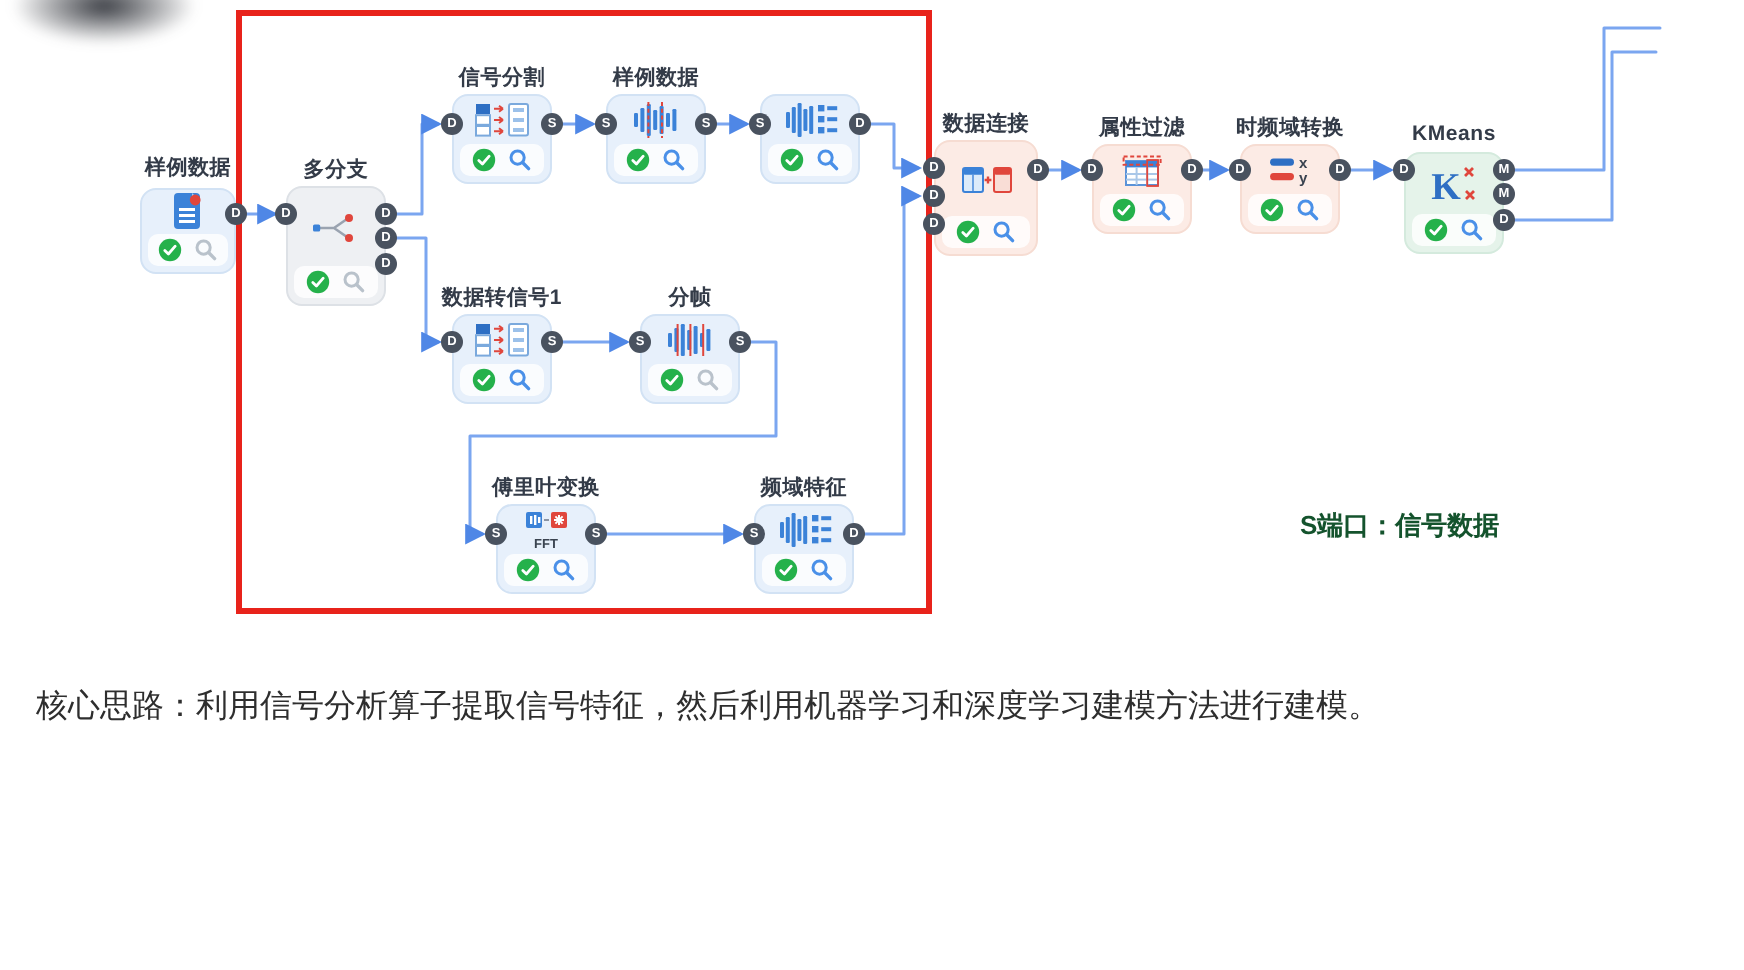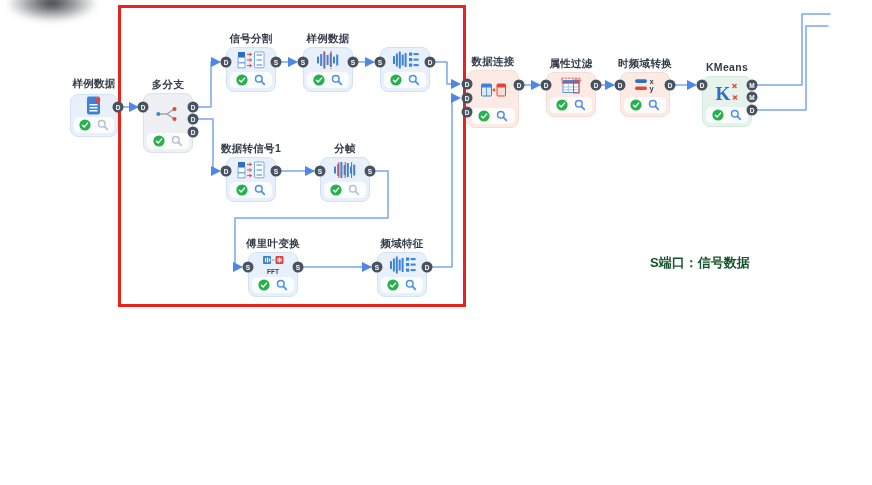--- a/index.html
+++ b/index.html
@@ -32,20 +32,21 @@
 </style>
 </head>
 <body>
 
 <div class="stage" id="stage">
   <div class="smudge"></div>
   <div class="legend" style="color: #14532d;">
     <div>S端口：信号数据</div>
   </div>
   <div class="annotation">
+    <p>核心思路：利用信号分析算子提取信号特征，然后利用机器学习和深度学习建模方法进行建模。</p>
   </div>
 <svg class="edges-layer" width="872" height="485" viewBox="0 0 872 485">
       <defs>
     <marker id="arr" viewBox="0 0 10 10" refX="8" refY="5" markerWidth="7" markerHeight="7" orient="auto">
     <path d="M0 0 L10 5 L0 10 z" fill="#4f87e6"></path>
         </marker>
       </defs>
       <path d="M118 107 L137 107" fill="none" stroke="#7ba6f0" stroke-width="1.5" stroke-linejoin="round" stroke-linecap="round" marker-end="url(#arr)"></path>
       <path d="M193 107 L211 107 L211 62 L219 62" fill="none" stroke="#7ba6f0" stroke-width="1.5" stroke-linejoin="round" stroke-linecap="round" marker-end="url(#arr)"></path>
       <path d="M193 119 L213 119 L213 171 L219 171" fill="none" stroke="#7ba6f0" stroke-width="1.5" stroke-linejoin="round" stroke-linecap="round" marker-end="url(#arr)"></path>

